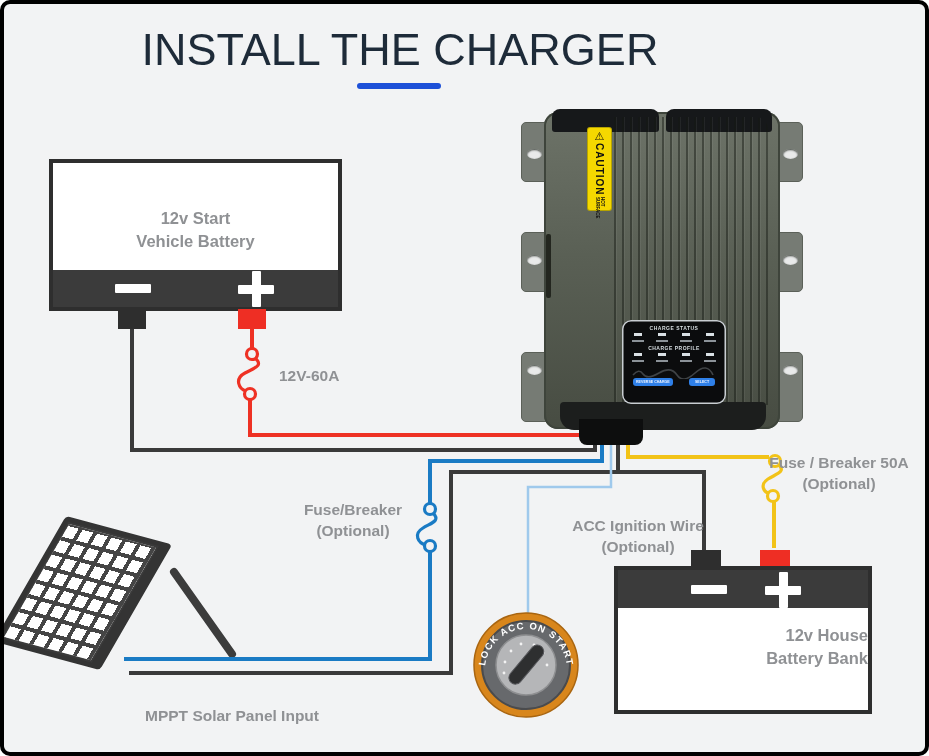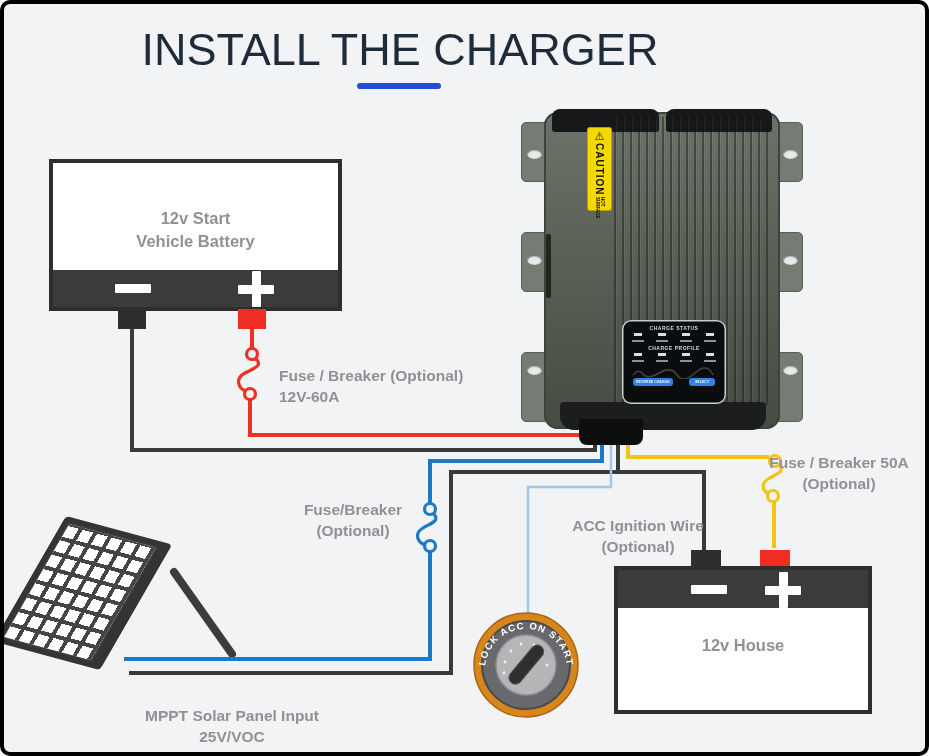--- a/index.html
+++ b/index.html
@@ -209,39 +209,38 @@
   <div class="tab" style="left:114px;top:305px;"></div>
   <div class="tab red" style="left:234px;top:305px;"></div>
 
   <div class="tab" style="left:687px;top:546px;height:18px;width:30px;"></div>
   <div class="tab red" style="left:756px;top:546px;height:18px;width:30px;"></div>
   <div class="battery" style="left:610px;top:562px;width:258px;height:148px;">
     <div class="band" style="top:0;height:38px;">
       <div class="minus-bar" style="left:73px;top:15px;"></div>
       <div class="plus-sym" style="left:147px;top:2px;"></div>
     </div>
-    <div class="bat-label" style="top:64px;">
+    <div class="bat-label" style="top:54px;text-align:right;">
       <div>12v House</div>
+      <div>Battery Bank</div>
     </div>
   </div>
 
   <div class="lbl" style="left:275px;top:361px;">
-    <div>Fuse / Breaker (Optional)</div>
     <div>12V-60A</div>
   </div>
   <div class="lbl ctr" style="left:279px;top:495px;width:140px;">
     <div>Fuse/Breaker</div>
     <div>(Optional)</div>
   </div>
   <div class="lbl ctr" style="left:554px;top:511px;width:160px;">
     <div>ACC Ignition Wire</div>
     <div>(Optional)</div>
   </div>
   <div class="lbl ctr" style="left:755px;top:424px;width:160px;margin-top:24px;">
     <div>Fuse / Breaker 50A</div>
     <div>(Optional)</div>
   </div>
   <div class="lbl ctr" style="left:128px;top:694px;width:200px;margin-top:7px;">
     <div>MPPT Solar Panel Input</div>
-    <div>25V/VOC</div>
   </div>
 
 </div>
 
 </body></html>

